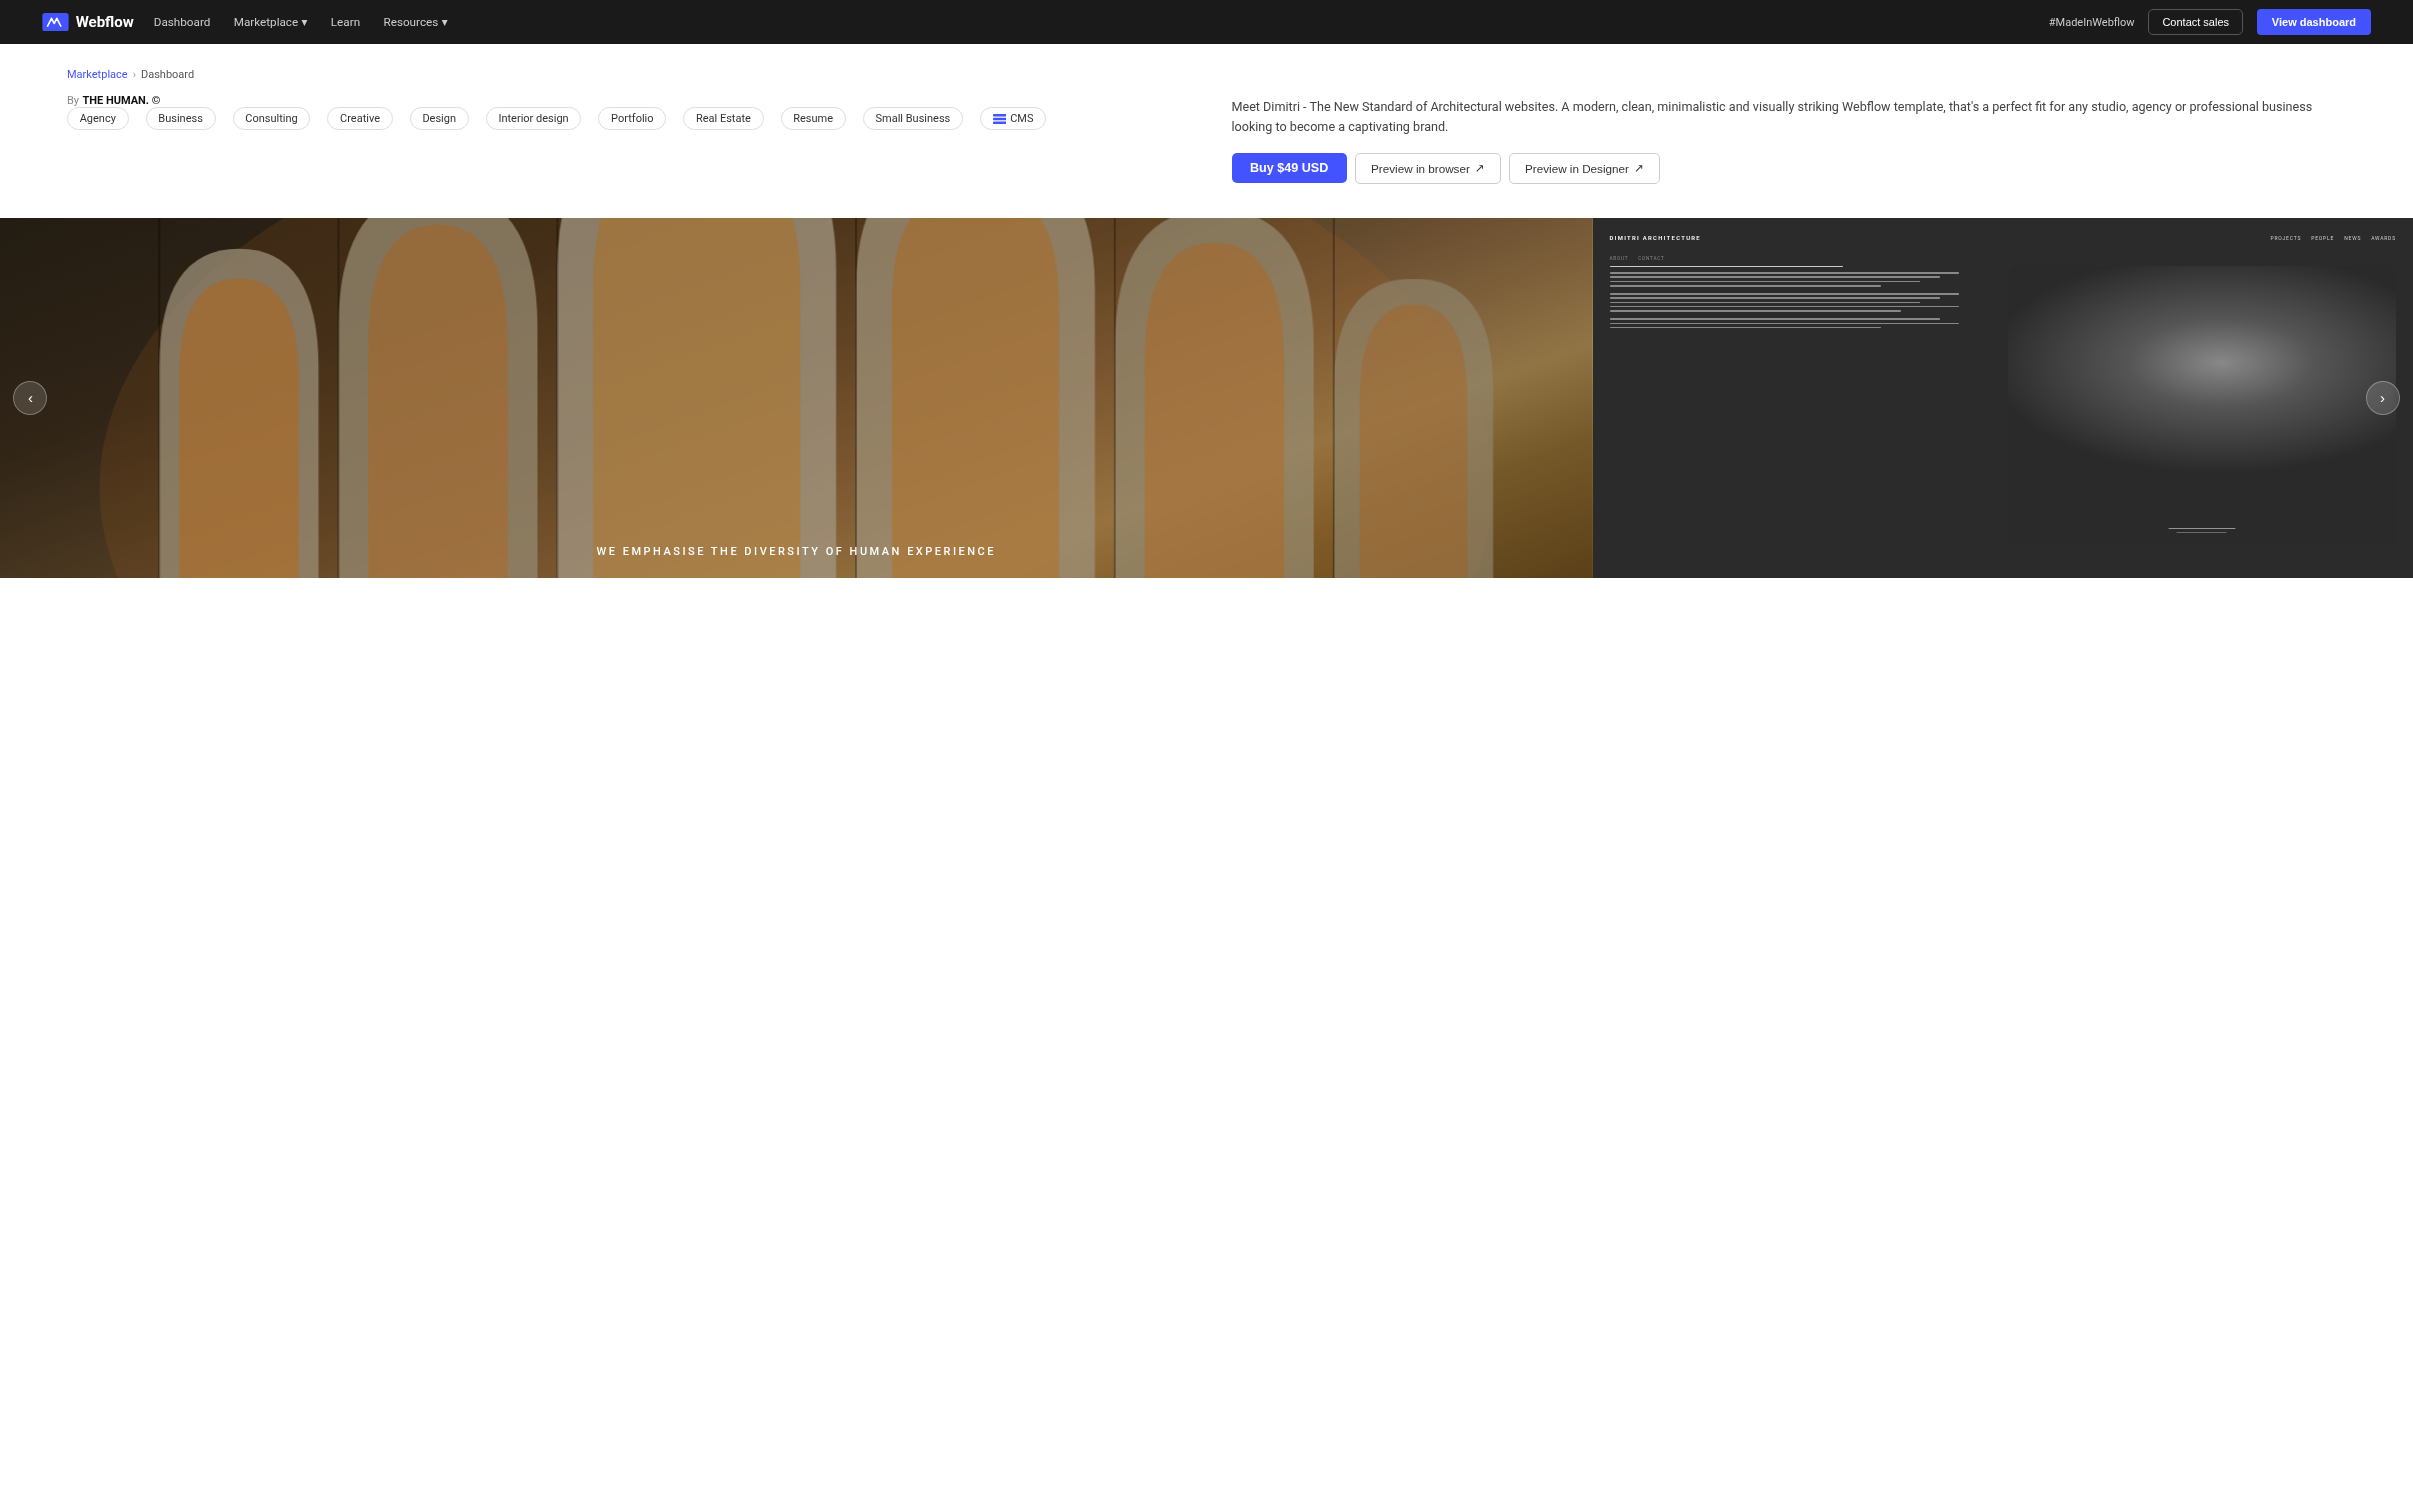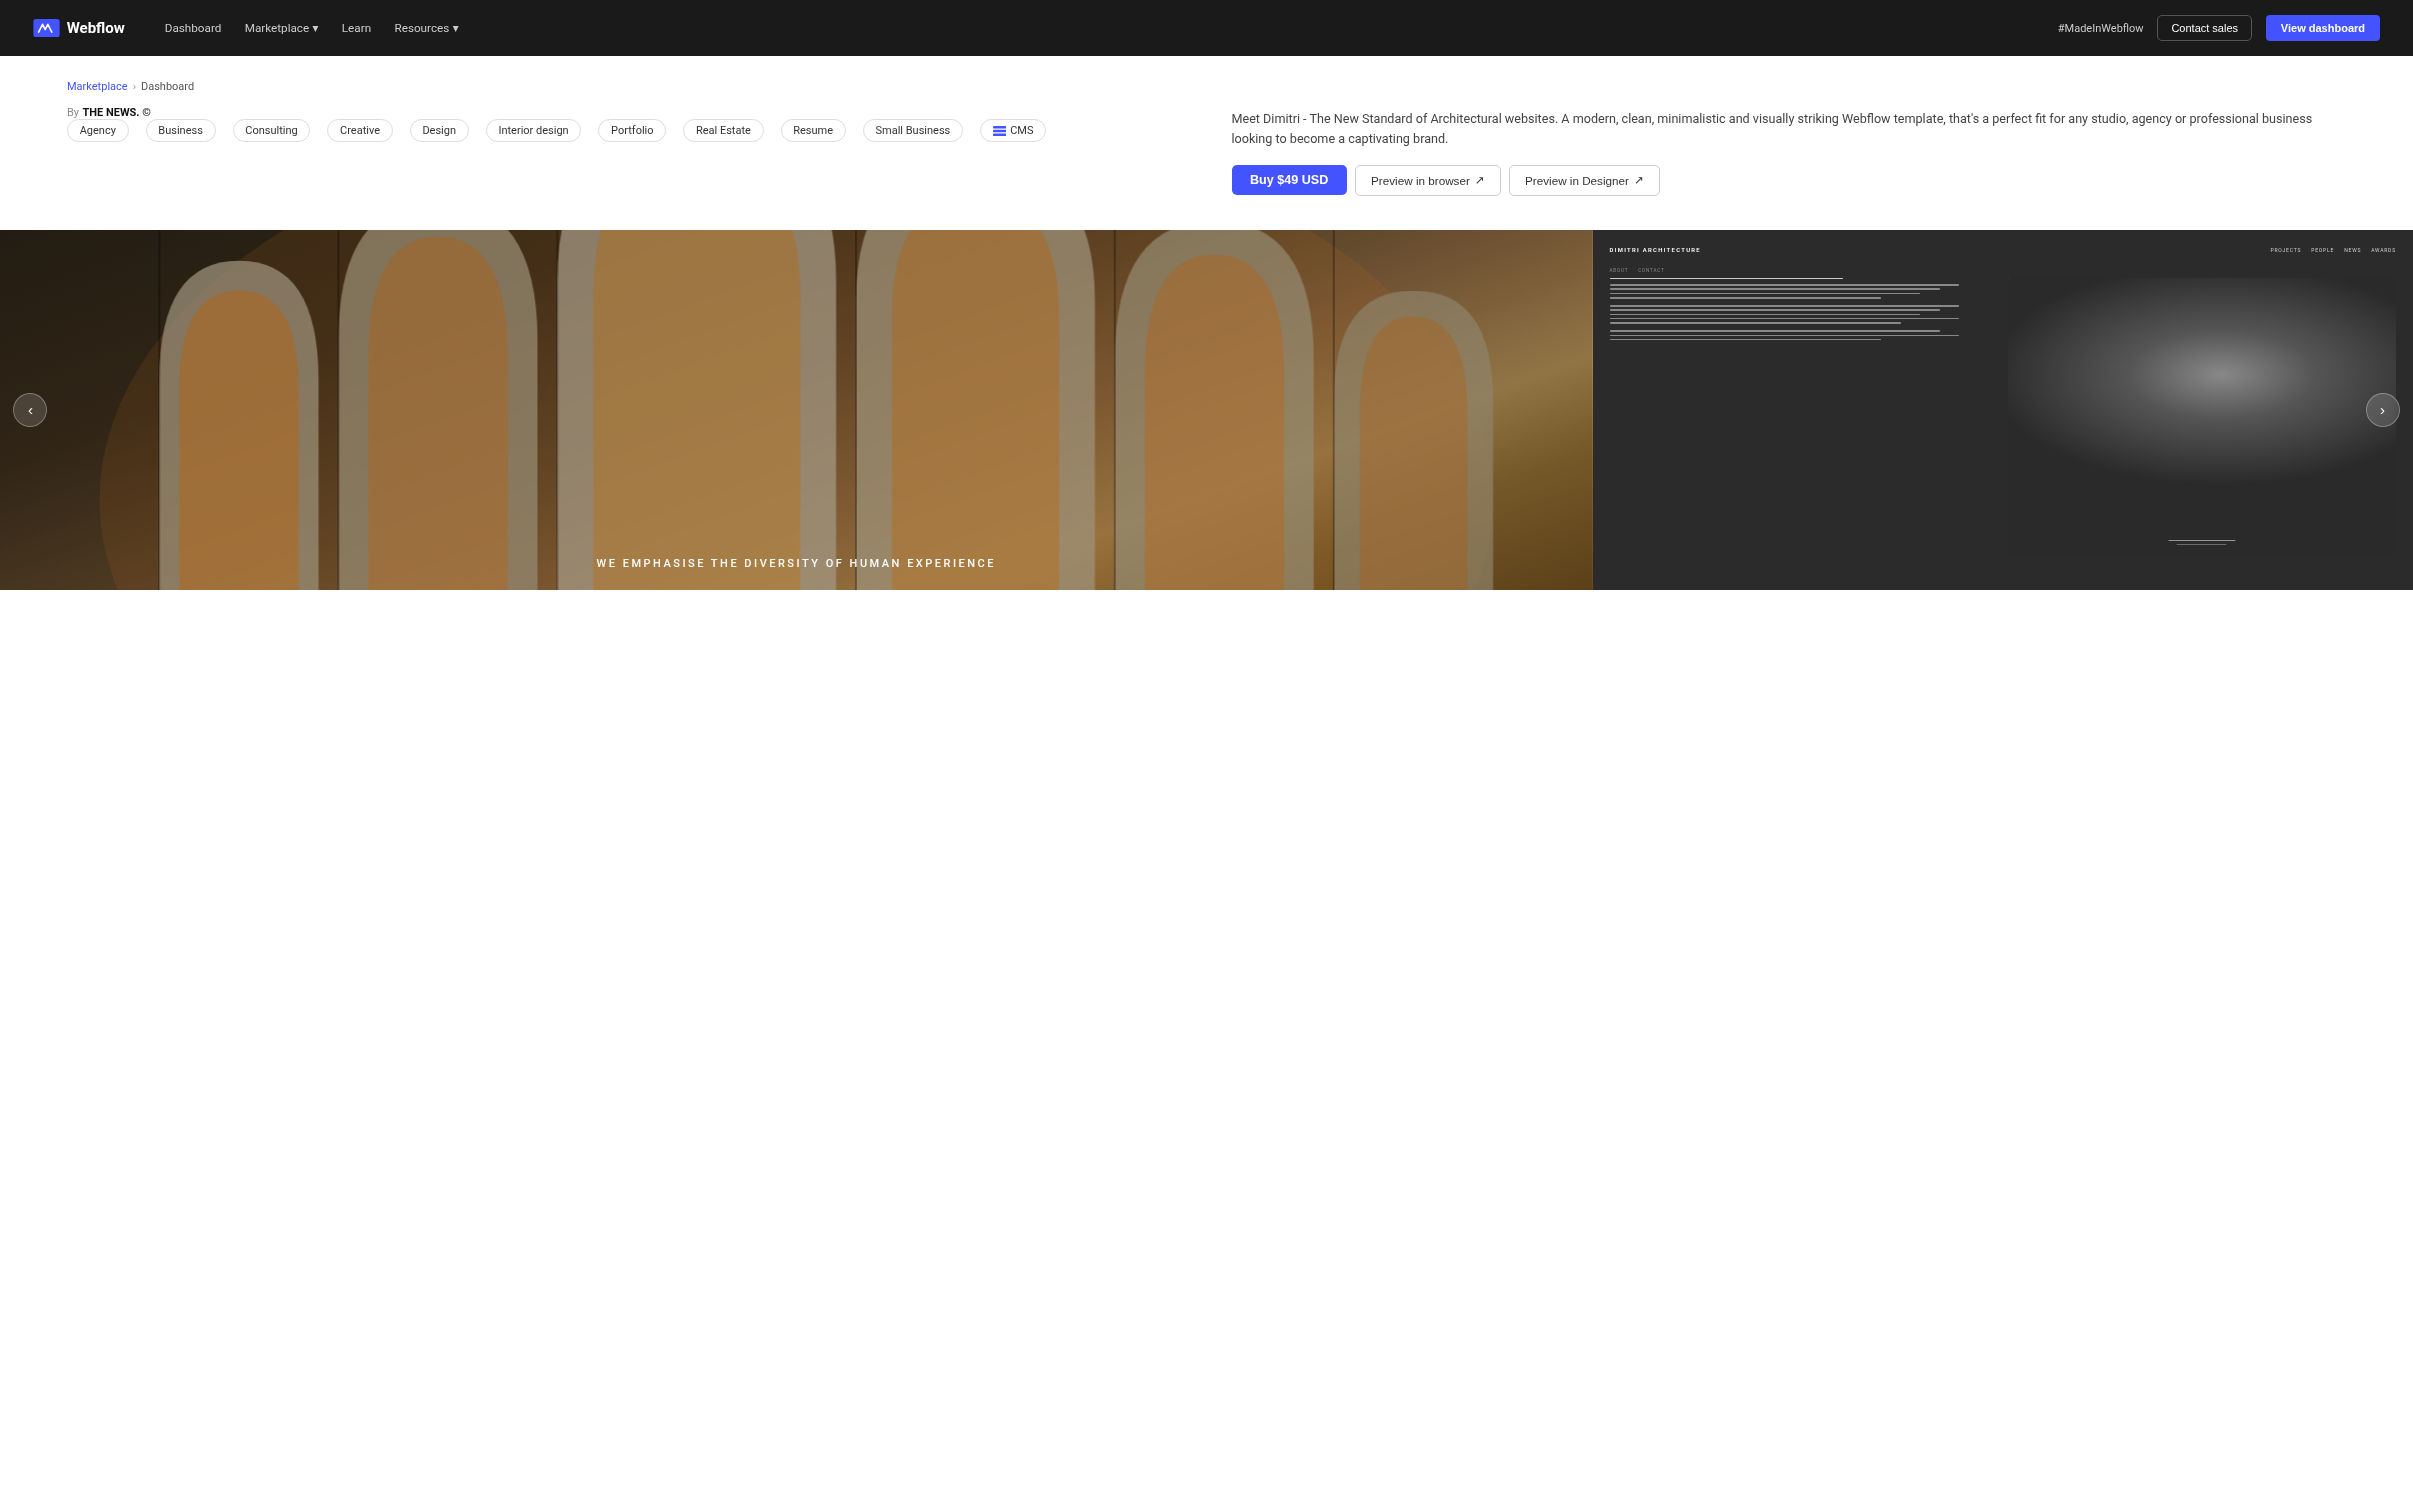--- a/index.html
+++ b/index.html
@@ -3,23 +3,23 @@
   <meta charset="utf-8">
   <style>
     * { margin: 0; padding: 0; box-sizing: border-box; }
     body { font-family: -apple-system, BlinkMacSystemFont, 'Segoe UI', Roboto, sans-serif; background: #fff; color: #1a1a1a; }
 
     
     nav {
       background: #1a1a1a;
       display: flex;
       align-items: center;
-      padding: 0 33px;
-      height: 56px;
-      gap: 30px;
+      padding: 0 42px;
+      height: 44px;
+      gap: 10px;
     }
     .nav-logo {
       display: flex;
       align-items: center;
       gap: 6.7px;
       color: #fff;
       font-weight: 700;
       font-size: 15px;
       text-decoration: none;
     }
@@ -268,21 +268,21 @@
   <a>Marketplace</a>
   <span class="breadcrumb-sep">›</span>
   <span class="breadcrumb-current">Dashboard</span>
 </div>
 
 <div class="header-section">
 
   <div>
     <div class="template-author">
       <span class="by">By</span>
-      <span class="name">THE NEWS. ©</span>
+      <span class="name">THE HUMAN. ©</span>
     </div>
     <div class="tags">
       <span class="tag">Agency</span>
       <span class="tag">Business</span>
       <span class="tag">Consulting</span>
       <span class="tag">Creative</span>
       <span class="tag">Design</span>
       <span class="tag">Interior design</span>
       <span class="tag">Portfolio</span>
       <span class="tag">Real Estate</span>

